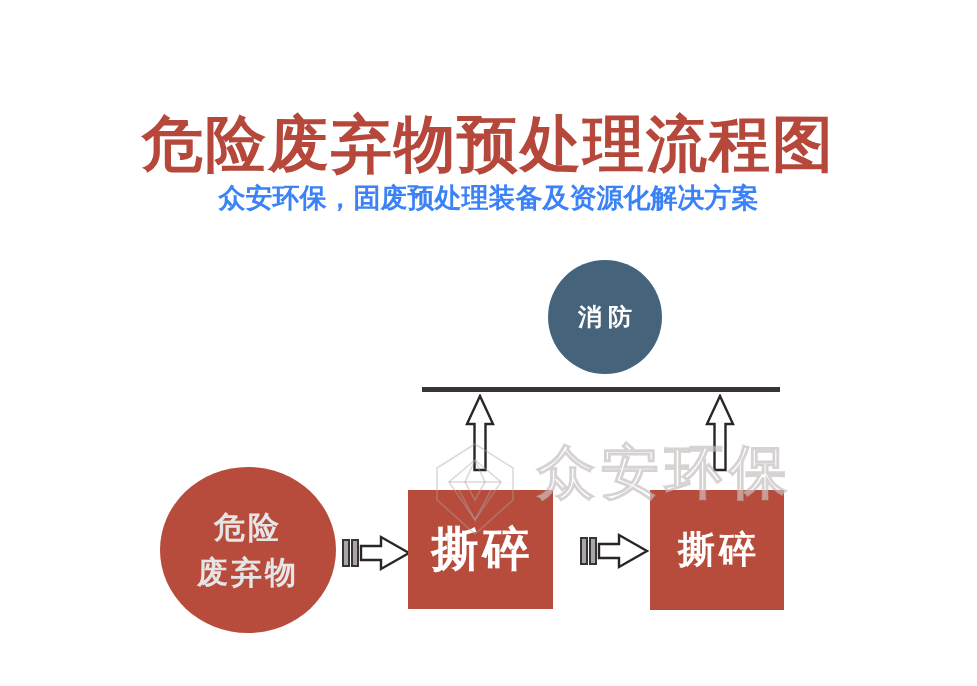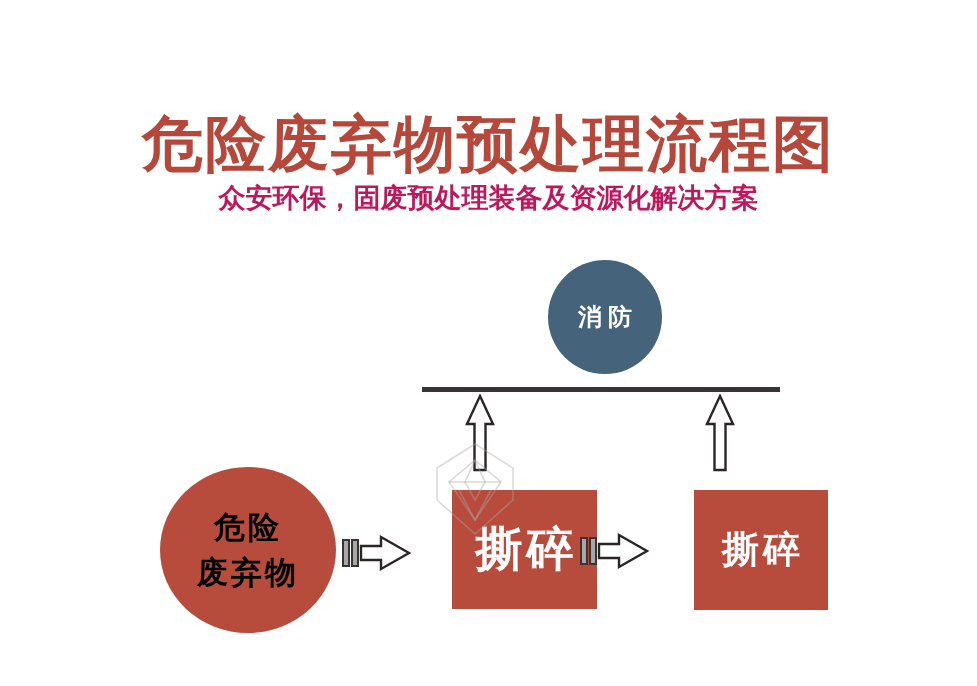--- a/index.html
+++ b/index.html
@@ -30,21 +30,21 @@
   }
   .subtitle {
     position: absolute;
     top: 180px;
     left: 0;
     width: 100%;
     text-align: center;
     font-family: "Liberation Serif", serif;
     font-size: 27px;
     font-weight: 700;
-    color: #be185d;
+    color: #3b82f6;
   }
 
   
   .fire-circle {
     position: absolute;
     left: 548px;
     top: 260px;
     width: 114px;
     height: 114px;
     border-radius: 50%;
@@ -79,21 +79,21 @@
     left: 160px;
     top: 467px;
     width: 176px;
     height: 166px;
     border-radius: 50%;
     background: var(--brand-red-shape, #B84C3C);
     display: flex;
     flex-direction: column;
     align-items: center;
     justify-content: center;
-    color: #000000;
+    color: #e5e5e5;
     font-size: 31px;
     font-weight: 800;
     line-height: 45px;
     letter-spacing: 3px;
   }
   .flow-arrow {
     position: absolute;
     width: 72px;
     height: 46px;
   }
@@ -102,21 +102,20 @@
 
   .stage-box {
     position: absolute;
     background: var(--brand-red-shape, #B84C3C);
     display: flex;
     flex-direction: column;
     align-items: center;
     justify-content: center;
     color: #ffffff;
     font-weight: 800;
-    margin-left: 44px;
   }
   .stage-box.one {
     left: 408px;
     top: 490px;
     width: 145px;
     height: 119px;
     font-size: 47px;
     letter-spacing: 4px;
     text-indent: 4px;
   }
@@ -220,15 +219,16 @@
   <div class="watermark">
     <svg class="wm-logo" viewBox="0 0 80 94">
       <g fill="none" stroke="rgba(175,165,165,0.42)" stroke-width="1.6" stroke-linejoin="miter">
         <polygon points="40,2 78,26 78,58 40,92 2,58 2,26"></polygon>
         <polygon points="40,18 66,40 40,78 14,40"></polygon>
         <polyline points="14,40 66,40"></polyline>
         <polyline points="24,48 40,78 56,48"></polyline>
         <polyline points="40,18 30,40 40,58 50,40 40,18"></polyline>
       </g>
     </svg>
+    <div class="wm-cn">众安环保</div>
   </div>
 
 </div>
 
 </body></html>

